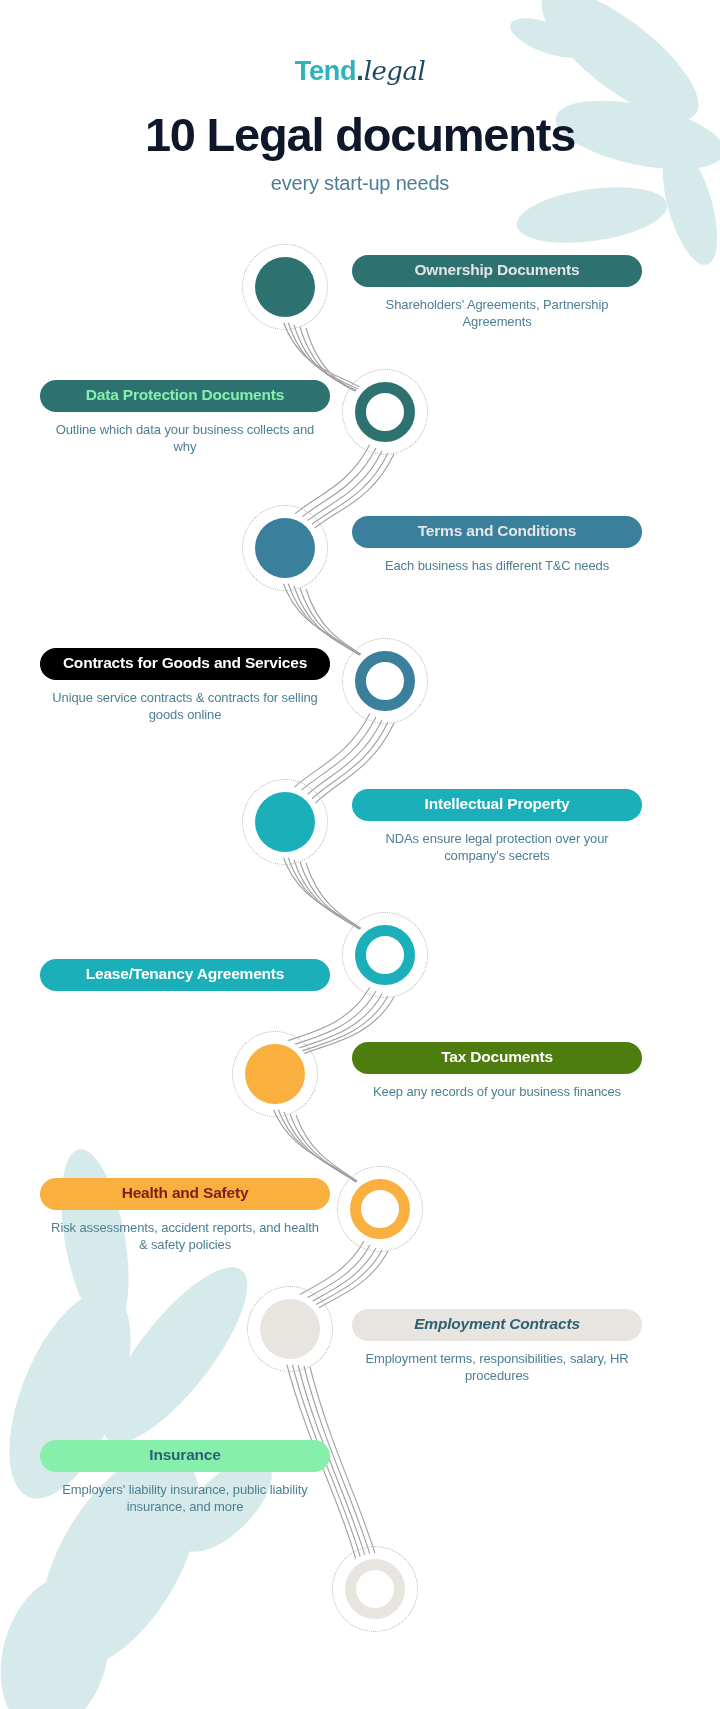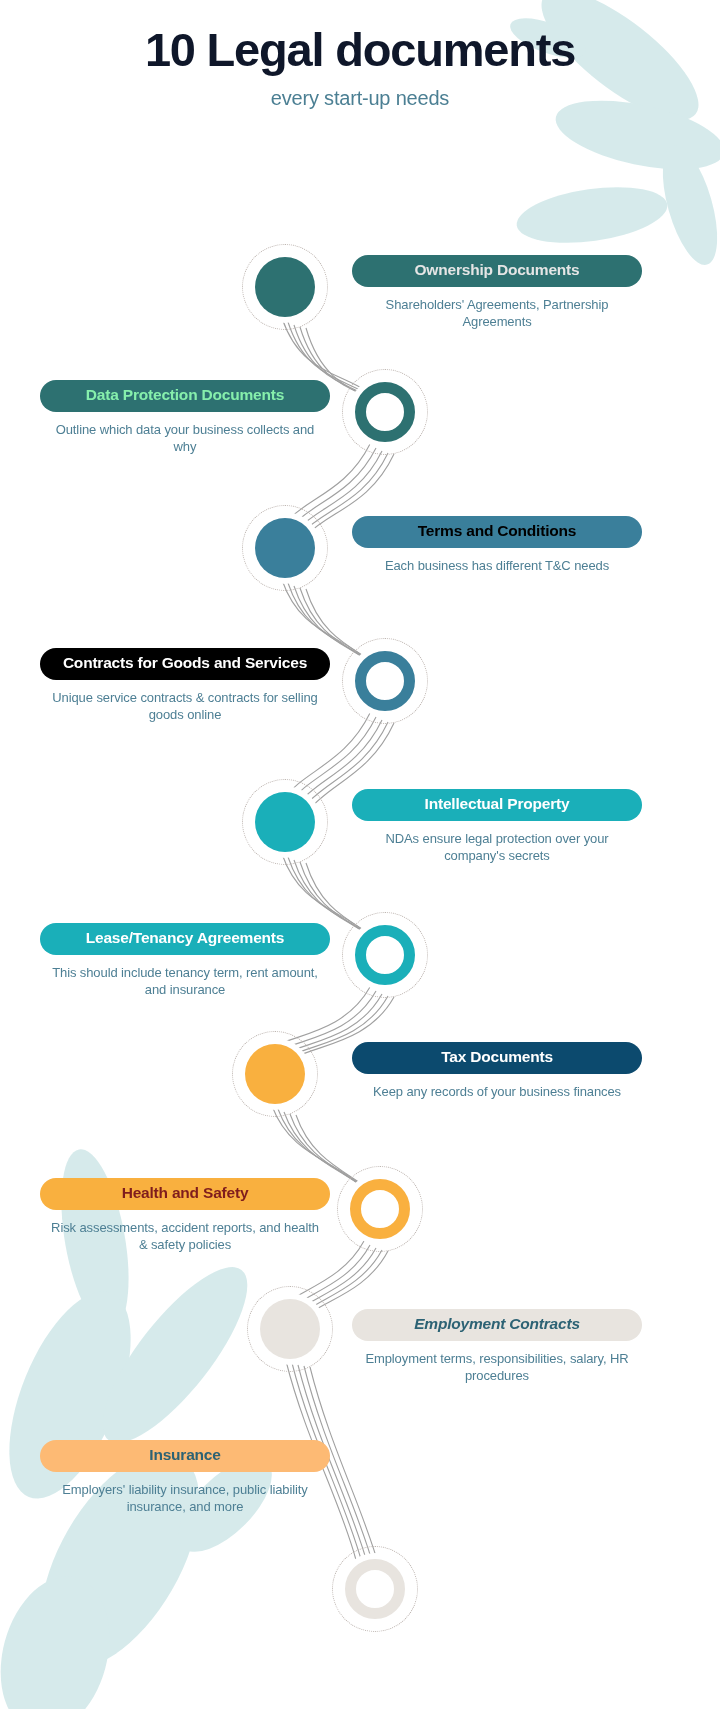--- a/index.html
+++ b/index.html
@@ -145,20 +145,23 @@
         <path d="M286,1361 C306,1440 340,1500 356,1560"></path>
         <path d="M292,1363 C312,1442 346,1503 362,1563"></path>
         <path d="M298,1365 C318,1444 352,1506 368,1566"></path>
         <path d="M304,1366 C324,1446 358,1508 374,1568"></path>
         <path d="M310,1367 C330,1447 364,1510 380,1570"></path>
       </g>
     </g>
   </svg>
 
   <div class="header">
+    <div class="logo">
+      <span class="brand">Tend</span><span class="dot">.</span><span class="script">legal</span>
+    </div>
     <h1 class="title">10 Legal documents</h1>
     <div class="subtitle">every start-up needs</div>
   </div>
 
   <div id="items-root">
       <div class="node filled" style="left: 285px; top: 287px;">
         <div class="dots"></div>
         <div class="ring-white"></div>
         <div class="core" style="background: rgb(45, 113, 113);"></div>
       </div>
@@ -174,21 +177,21 @@
       <div class="item left" style="top: 380px;">
         <div class="pill" style="background: rgb(45, 113, 113); color: #86efac;">Data Protection Documents</div>
         <div class="desc">Outline which data your business collects and why</div>
       </div>
       <div class="node filled" style="left: 285px; top: 548px;">
         <div class="dots"></div>
         <div class="ring-white"></div>
         <div class="core" style="background: rgb(58, 127, 155);"></div>
       </div>
       <div class="item right" style="top: 516px;">
-        <div class="pill" style="background: rgb(58, 127, 155); color: #000000;">Terms and Conditions</div>
+        <div class="pill" style="background: rgb(58, 127, 155); color: #e5e5e5;">Terms and Conditions</div>
         <div class="desc">Each business has different T&amp;C needs</div>
       </div>
       <div class="node hollow" style="left: 385px; top: 681px;">
         <div class="dots"></div>
         <div class="ring-white"></div>
         <div class="core" style="border-color: rgb(58, 127, 155);"></div>
       </div>
       <div class="item left" style="top: 648px;">
         <div class="pill" style="background: #000000; color: rgb(255, 255, 255);">Contracts for Goods and Services</div>
         <div class="desc">Unique service contracts &amp; contracts for selling goods online</div>
@@ -201,30 +204,29 @@
       <div class="item right" style="top: 789px;">
         <div class="pill" style="background: rgb(26, 175, 185); color: rgb(255, 255, 255);">Intellectual Property</div>
         <div class="desc">NDAs ensure legal protection over your company's secrets</div>
       </div>
       <div class="node hollow" style="left: 385px; top: 955px;">
         <div class="dots"></div>
         <div class="ring-white"></div>
         <div class="core" style="border-color: rgb(26, 175, 185);"></div>
       </div>
       <div class="item left" style="top: 923px;">
-        <div class="pill" style="background: rgb(26, 175, 185); color: rgb(255, 255, 255);">Lease/Tenancy Agreements</div>
-        <div class="desc">This should include tenancy term, rent amount, and insurance</div>
+        <div class="pill" style="background: rgb(26, 175, 185); color: rgb(255, 255, 255); margin-top: 36px;">Lease/Tenancy Agreements</div>
       </div>
       <div class="node filled" style="left: 275px; top: 1074px;">
         <div class="dots"></div>
         <div class="ring-white"></div>
         <div class="core" style="background: rgb(249, 176, 63);"></div>
       </div>
       <div class="item right" style="top: 1042px;">
-        <div class="pill" style="background: #0c4a6e; color: rgb(255, 255, 255);">Tax Documents</div>
+        <div class="pill" style="background: #4d7c0f; color: rgb(255, 255, 255);">Tax Documents</div>
         <div class="desc">Keep any records of your business finances</div>
       </div>
       <div class="node hollow" style="left: 380px; top: 1209px;">
         <div class="dots"></div>
         <div class="ring-white"></div>
         <div class="core" style="border-color: rgb(249, 176, 63);"></div>
       </div>
       <div class="item left" style="top: 1178px;">
         <div class="pill" style="background: rgb(249, 176, 63); color: #7f1d1d;">Health and Safety</div>
         <div class="desc">Risk assessments, accident reports, and health &amp; safety policies</div>
@@ -237,18 +239,18 @@
       <div class="item right" style="top: 1309px;">
         <div class="pill" style="background: rgb(232, 228, 223); color: rgb(44, 98, 116); font-style: italic;">Employment Contracts</div>
         <div class="desc">Employment terms, responsibilities, salary, HR procedures</div>
       </div>
       <div class="node hollow" style="left: 375px; top: 1589px;">
         <div class="dots"></div>
         <div class="ring-white"></div>
         <div class="core" style="border-color: rgb(232, 228, 223);"></div>
       </div>
       <div class="item left" style="top: 1440px;">
-        <div class="pill" style="background: #fdba74; color: rgb(44, 98, 116);">Insurance</div>
+        <div class="pill" style="background: #86efac; color: rgb(44, 98, 116);">Insurance</div>
         <div class="desc">Employers' liability insurance, public liability insurance, and more</div>
       </div>
     </div>
 
 </div>
 
 </body></html>

